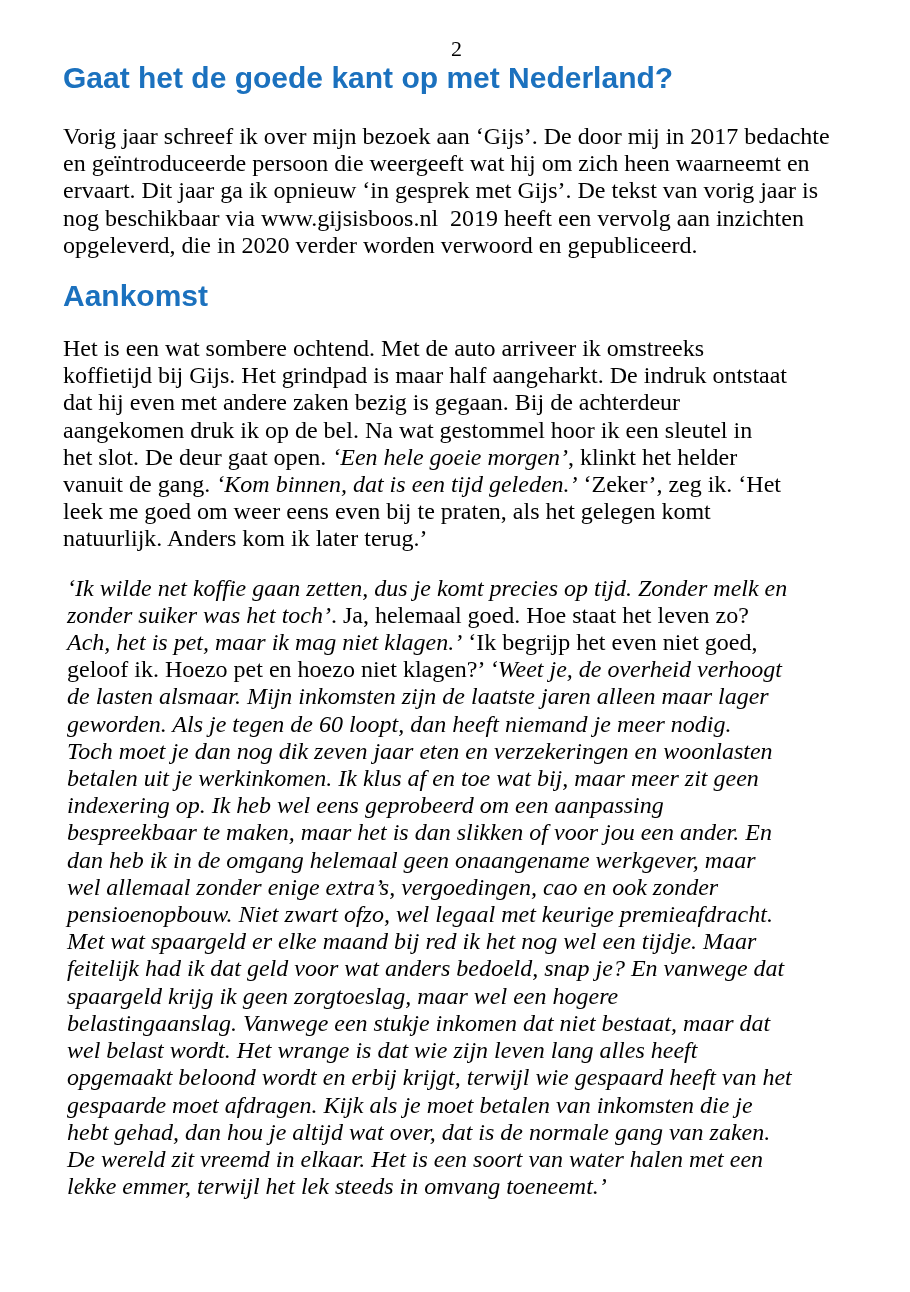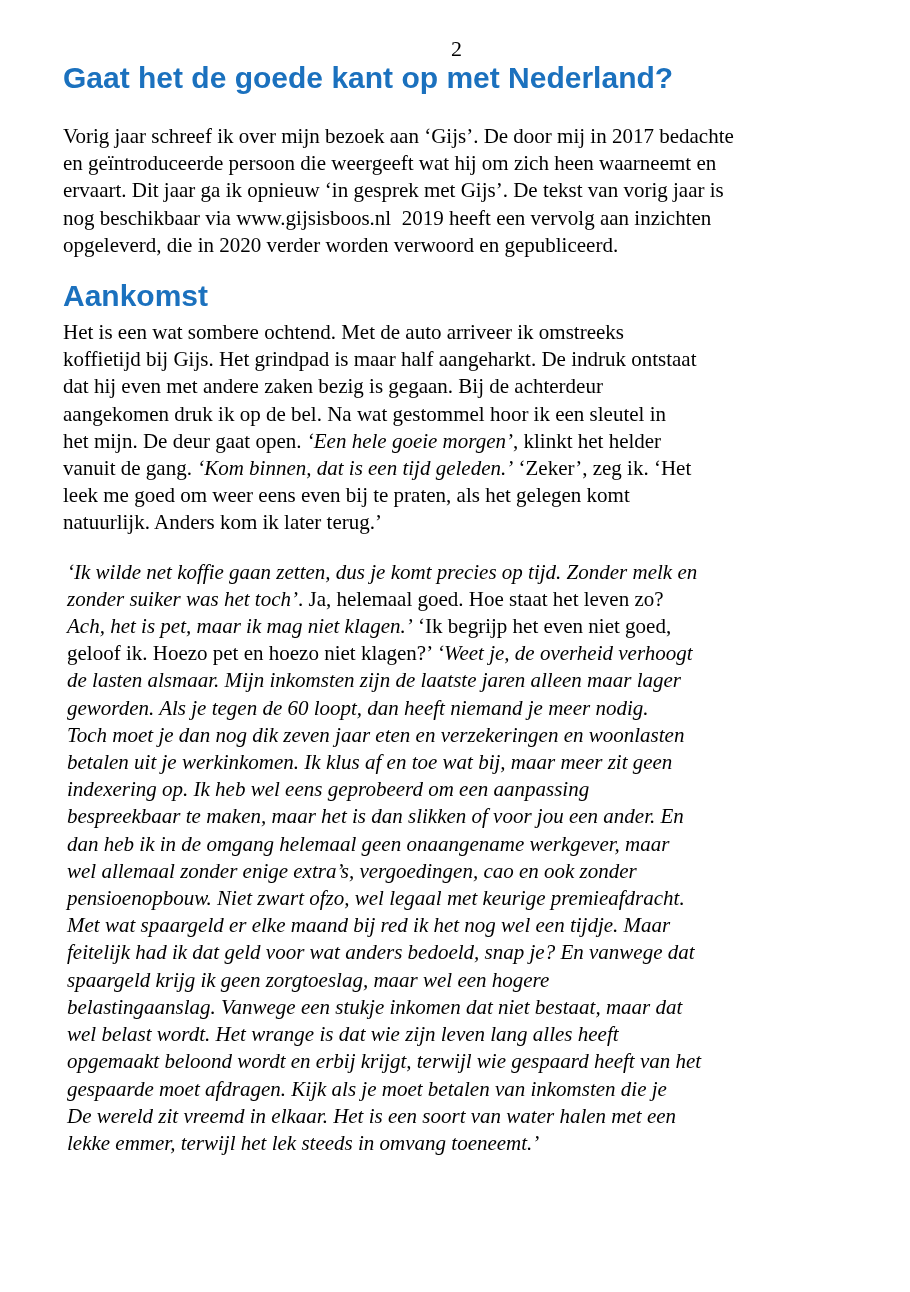--- a/index.html
+++ b/index.html
@@ -25,23 +25,23 @@
     margin: 0 0 2px 0;
   }
   .heading {
     font-family: "Liberation Sans", sans-serif;
     font-weight: bold;
     font-size: 30px;
     line-height: 28px;
     color: #1b71be;
   }
   .h-title   { margin: 0 0 31px 0; }
-  .h-section { margin: 0 0 9px 0; }
+  .h-section { margin: 0 0 25px 0; }
   .para {
-    font-size: 21px;
+    font-size: 24px;
     line-height: 27.2px;
   }
   .serif { font-family: "Liberation Serif", serif; }
   .sans  { font-family: Liberation Serif, serif; }
   .p-intro    { margin: 0 0 23px 0; }
   .p-arrival  { margin: 0 0 22px 0; }
   .p-dialogue { margin: 4px; }
   .line { white-space: pre-wrap; }
   .it { font-style: italic; }
 </style>
@@ -61,21 +61,21 @@
       <div class="line"><span>opgeleverd, die in 2020 verder worden verwoord en gepubliceerd.</span></div>
     </div>
 
   <h2 class="heading h-section">Aankomst</h2>
 
   <div class="para sans p-arrival">
       <div class="line"><span>Het is een wat sombere ochtend. Met de auto arriveer ik omstreeks</span></div>
       <div class="line"><span>koffietijd bij Gijs. Het grindpad is maar half aangeharkt. De indruk ontstaat</span></div>
       <div class="line"><span>dat hij even met andere zaken bezig is gegaan. Bij de achterdeur</span></div>
       <div class="line"><span>aangekomen druk ik op de bel. Na wat gestommel hoor ik een sleutel in</span></div>
-      <div class="line"><span>het mijn. De deur gaat open. </span><span class="it">‘Een hele goeie morgen’</span><span>, klinkt het helder</span></div>
+      <div class="line"><span>het slot. De deur gaat open. </span><span class="it">‘Een hele goeie morgen’</span><span>, klinkt het helder</span></div>
       <div class="line"><span>vanuit de gang. </span><span class="it">‘Kom binnen, dat is een tijd geleden.’</span><span> ‘Zeker’, zeg ik. ‘Het</span></div>
       <div class="line"><span>leek me goed om weer eens even bij te praten, als het gelegen komt</span></div>
       <div class="line"><span>natuurlijk. Anders kom ik later terug.’</span></div>
     </div>
 
   <div class="para sans p-dialogue">
       <div class="line"><span class="it">‘Ik wilde net koffie gaan zetten, dus je komt precies op tijd. Zonder melk en</span></div>
       <div class="line"><span class="it">zonder suiker was het toch’</span><span>. Ja, helemaal goed. Hoe staat het leven zo?</span></div>
       <div class="line"><span class="it">Ach, het is pet, maar ik mag niet klagen.’</span><span> ‘Ik begrijp het even niet goed,</span></div>
       <div class="line"><span>geloof ik. Hoezo pet en hoezo niet klagen?’ </span><span class="it">‘Weet je, de overheid verhoogt</span></div>
@@ -88,16 +88,17 @@
       <div class="line"><span class="it">dan heb ik in de omgang helemaal geen onaangename werkgever, maar</span></div>
       <div class="line"><span class="it">wel allemaal zonder enige extra’s, vergoedingen, cao en ook zonder</span></div>
       <div class="line"><span class="it">pensioenopbouw. Niet zwart ofzo, wel legaal met keurige premieafdracht.</span></div>
       <div class="line"><span class="it">Met wat spaargeld er elke maand bij red ik het nog wel een tijdje. Maar</span></div>
       <div class="line"><span class="it">feitelijk had ik dat geld voor wat anders bedoeld, snap je? En vanwege dat</span></div>
       <div class="line"><span class="it">spaargeld krijg ik geen zorgtoeslag, maar wel een hogere</span></div>
       <div class="line"><span class="it">belastingaanslag. Vanwege een stukje inkomen dat niet bestaat, maar dat</span></div>
       <div class="line"><span class="it">wel belast wordt. Het wrange is dat wie zijn leven lang alles heeft</span></div>
       <div class="line"><span class="it">opgemaakt beloond wordt en erbij krijgt, terwijl wie gespaard heeft van het</span></div>
       <div class="line"><span class="it">gespaarde moet afdragen. Kijk als je moet betalen van inkomsten die je</span></div>
+      <div class="line"><span class="it">hebt gehad, dan hou je altijd wat over, dat is de normale gang van zaken.</span></div>
       <div class="line"><span class="it">De wereld zit vreemd in elkaar. Het is een soort van water halen met een</span></div>
       <div class="line"><span class="it">lekke emmer, terwijl het lek steeds in omvang toeneemt.’</span></div>
     </div>
 </div>
 
 </body></html>

